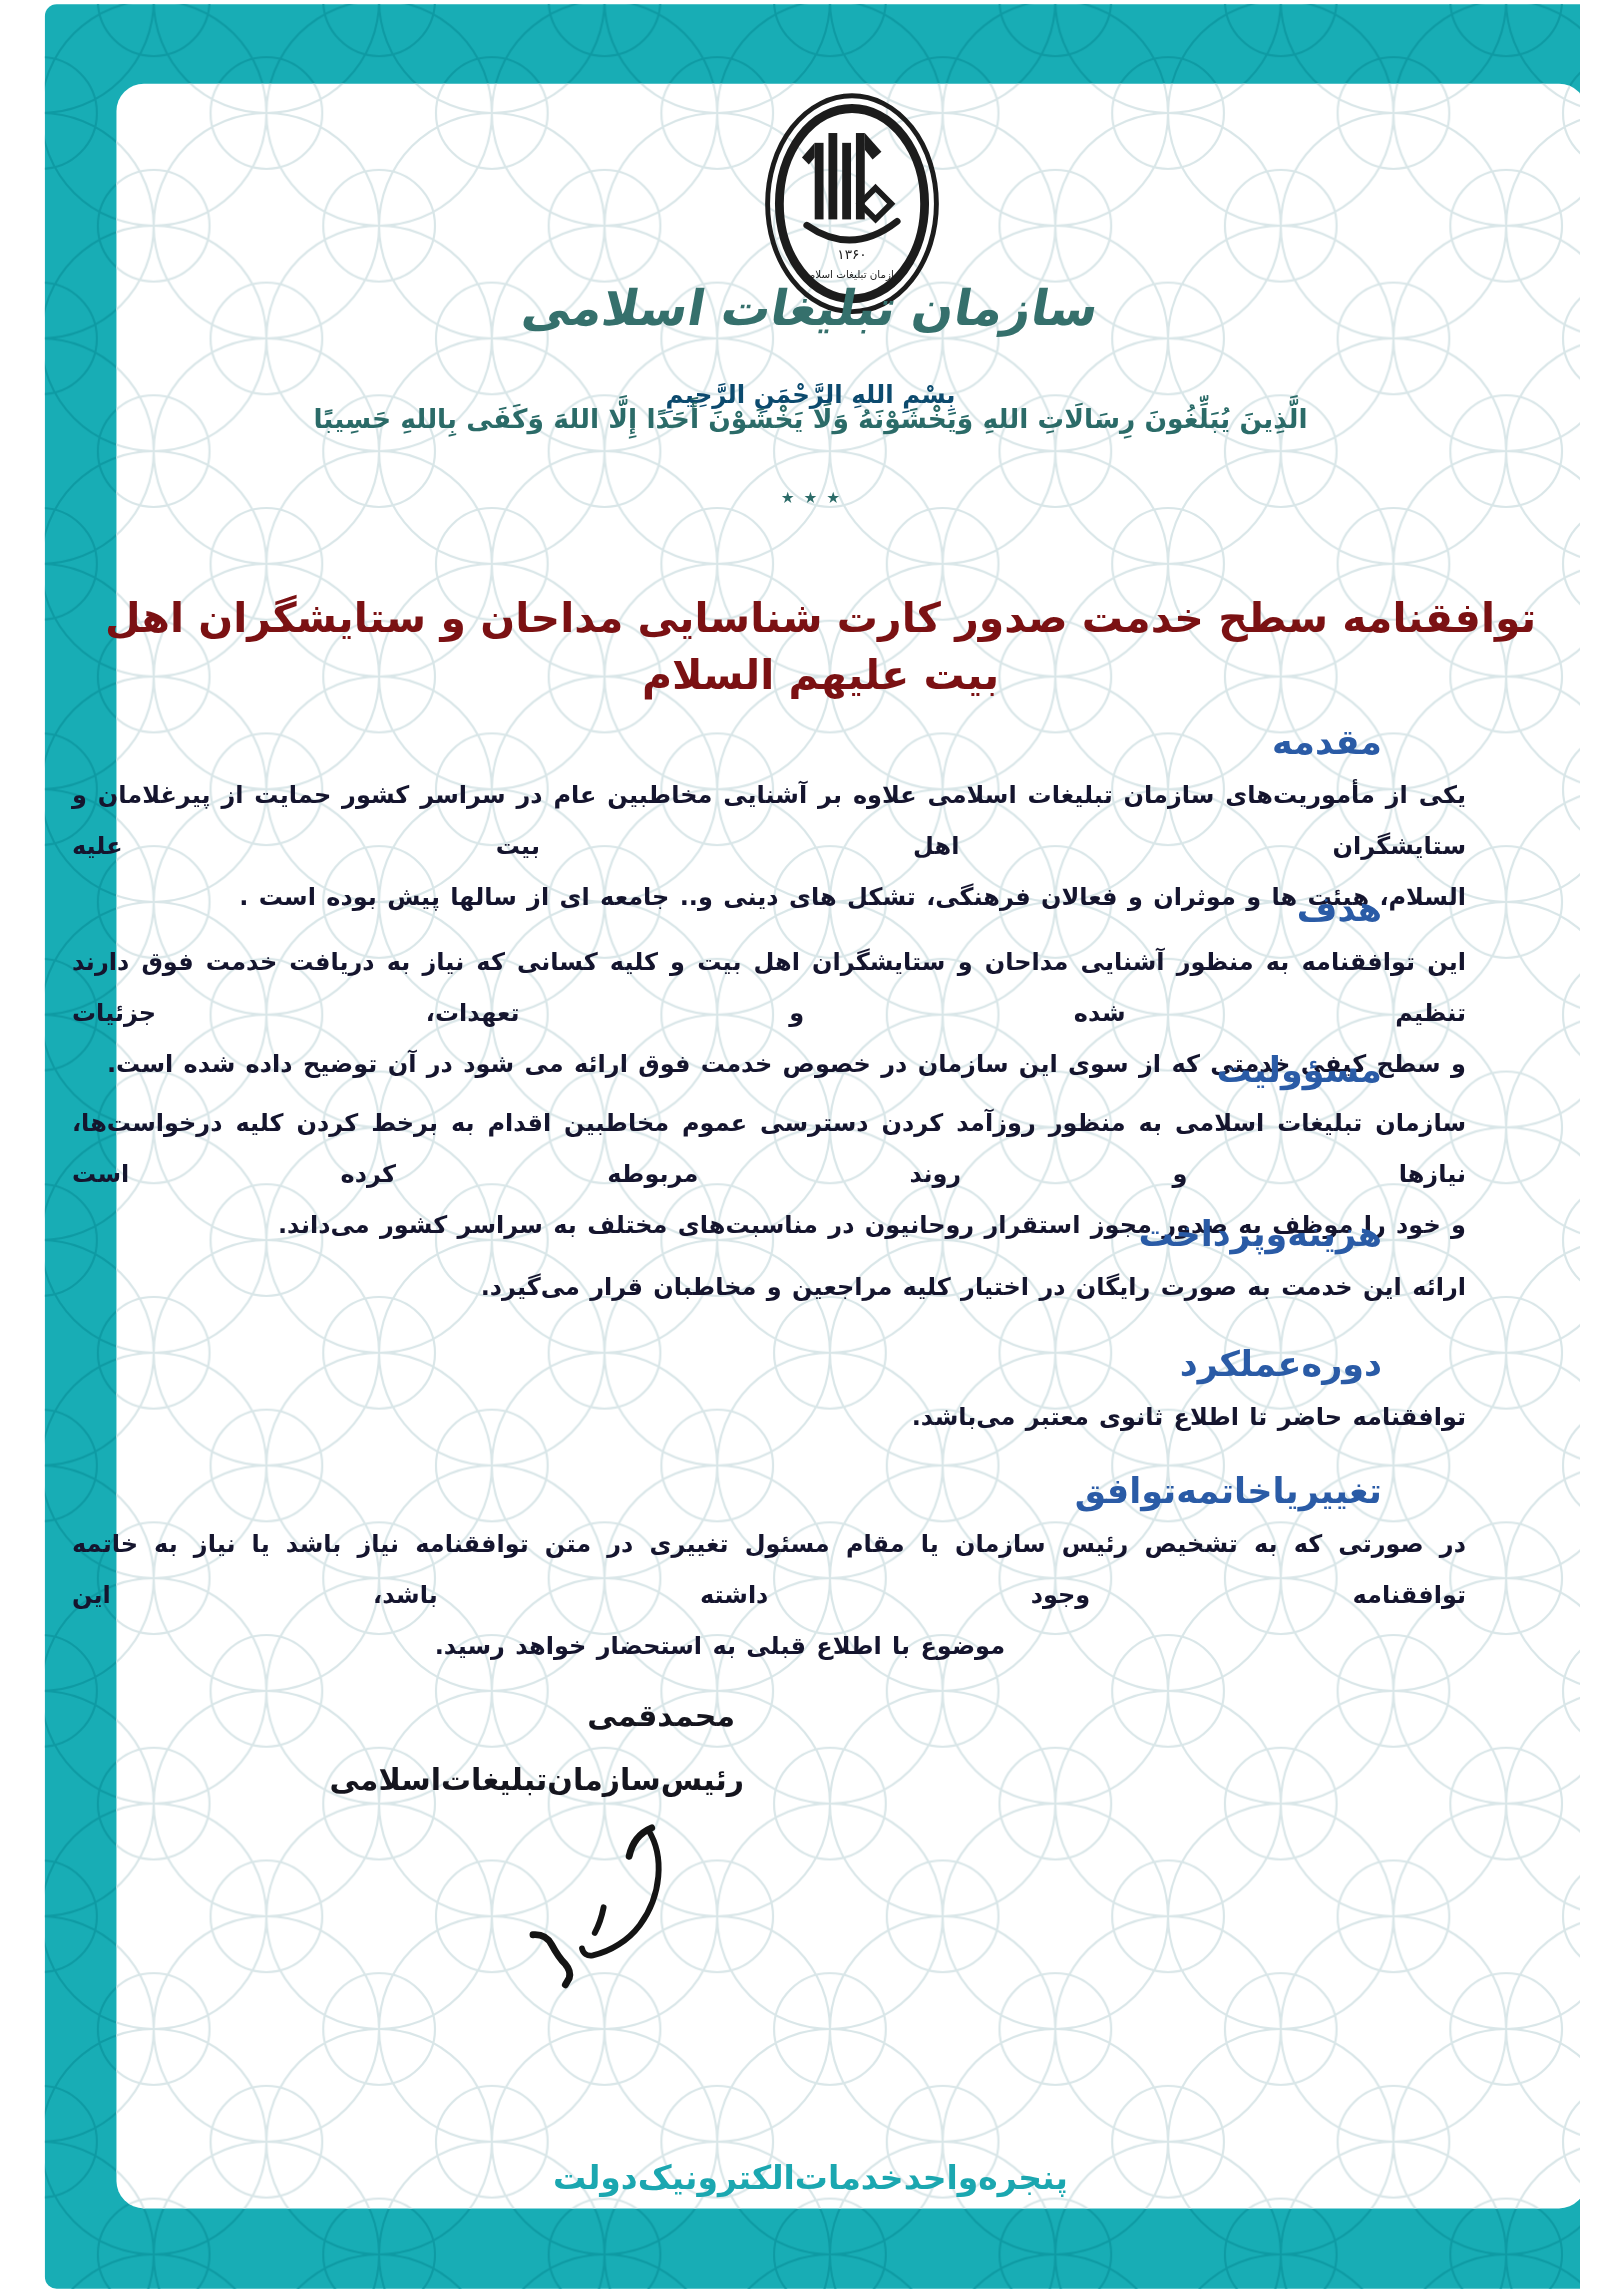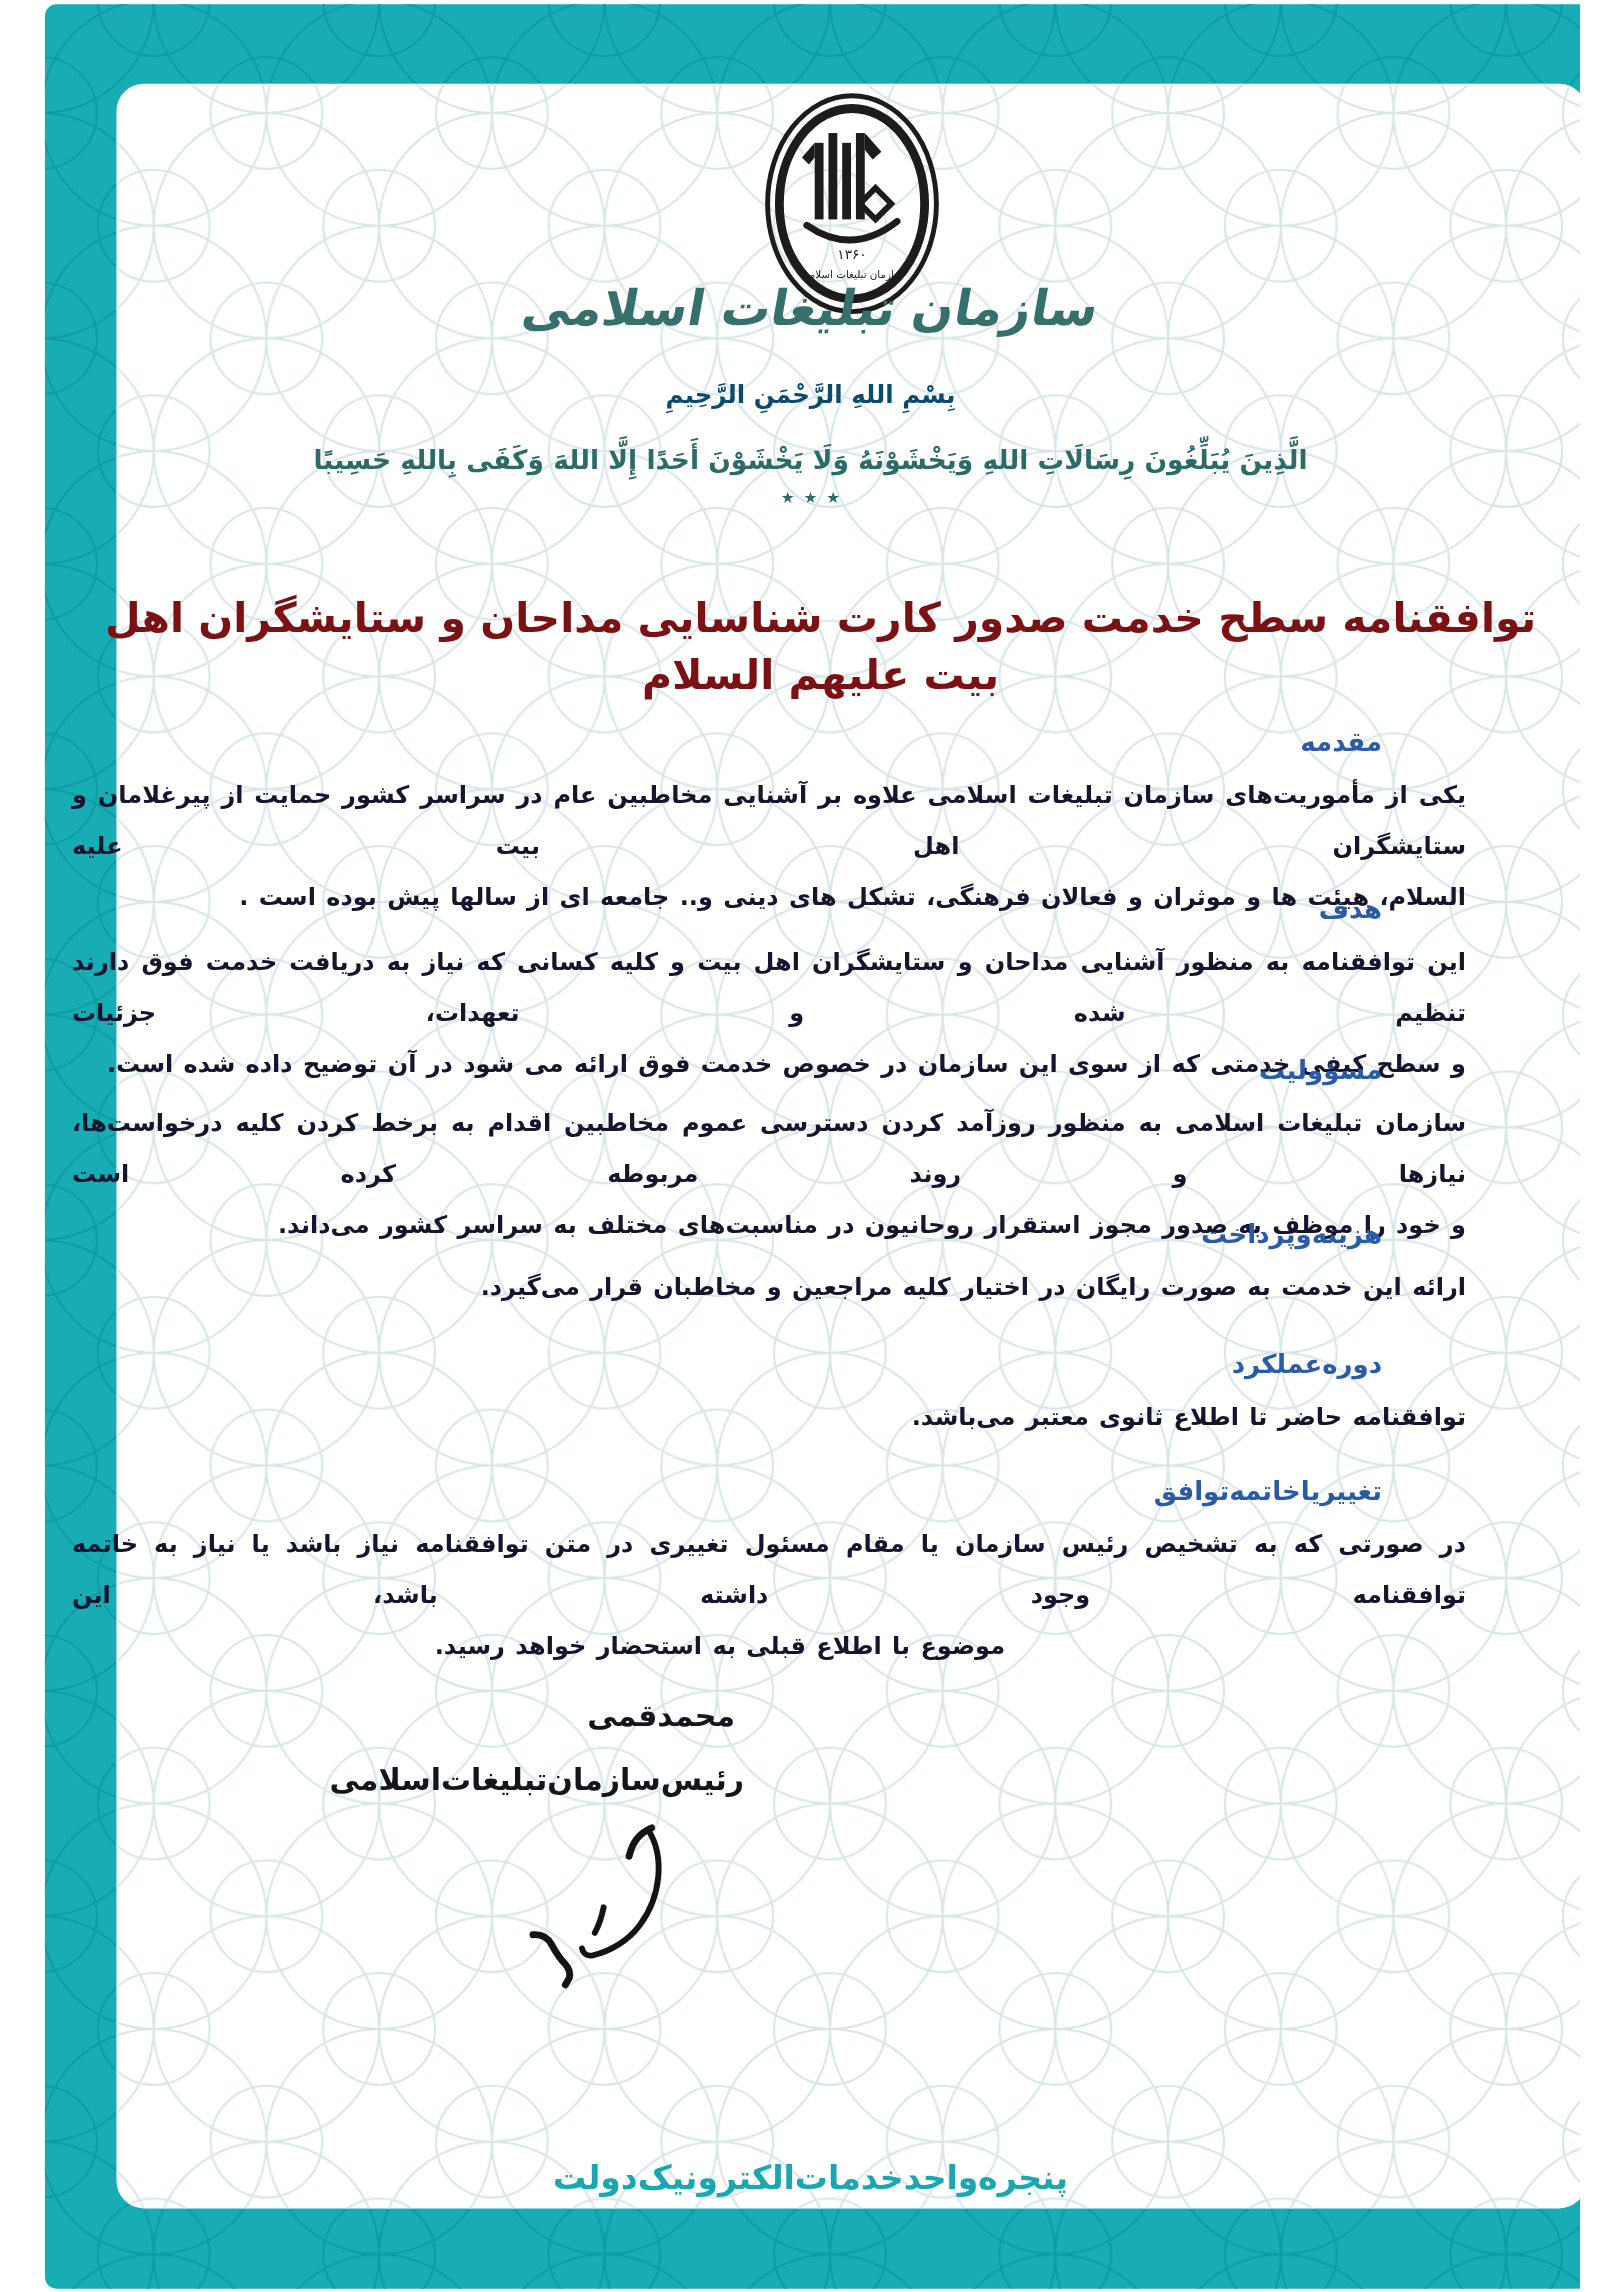--- a/index.html
+++ b/index.html
@@ -16,37 +16,37 @@
   #calligraphy {
     left:0; right:0; top:272px; text-align:center;
     color:#35706c; font-size:49px; font-weight:bold;
     transform:skewX(-10deg); letter-spacing:-2px; line-height:73px;
   }
   #bismillah {
     left:0; right:0; top:378px; text-align:center;
     color:#0c4a6e; font-size:24.5px; font-weight:bold; line-height:33px;
   }
   #verse {
-    left:0; right:0; top:440px; text-align:center;
+    left:0; right:0; top:399px; text-align:center;
     color:#2b6b68; font-size:26.5px; font-weight:bold; line-height:39px;
   }
   #divider-stars {
     left:0; right:0; top:482px; text-align:center;
     color:#2b6b68; font-size:25.5px; font-weight:bold; letter-spacing:15.7px; line-height:29px;
   }
   #doc-title {
     left:0; right:0; top:590px; text-align:center;
     color:#7b1113; font-size:41px; font-weight:bold; line-height:57px;margin-left:20px;
   }
 
   
   .doc-section { position:absolute; right:114px; width:1394px; z-index:2; }
   .doc-section h2 {
     margin:0 84px 5.9px 0; padding:0;
-    color:#2a5ba6; font-size:26px; font-weight:bold; line-height:43px;
+    color:#2a5ba6; font-size:35px; font-weight:bold; line-height:43px;
   }
   .line {
     margin:0; padding:0;
     color:#15152e; font-size:24px; font-weight:bold; line-height:51px;
     text-align:right; word-spacing:2px;
   }
   .line.full { text-align:justify; text-align-last:justify; }
   .line.indent2 { margin-left:0; margin-right:461px; }
 
   

